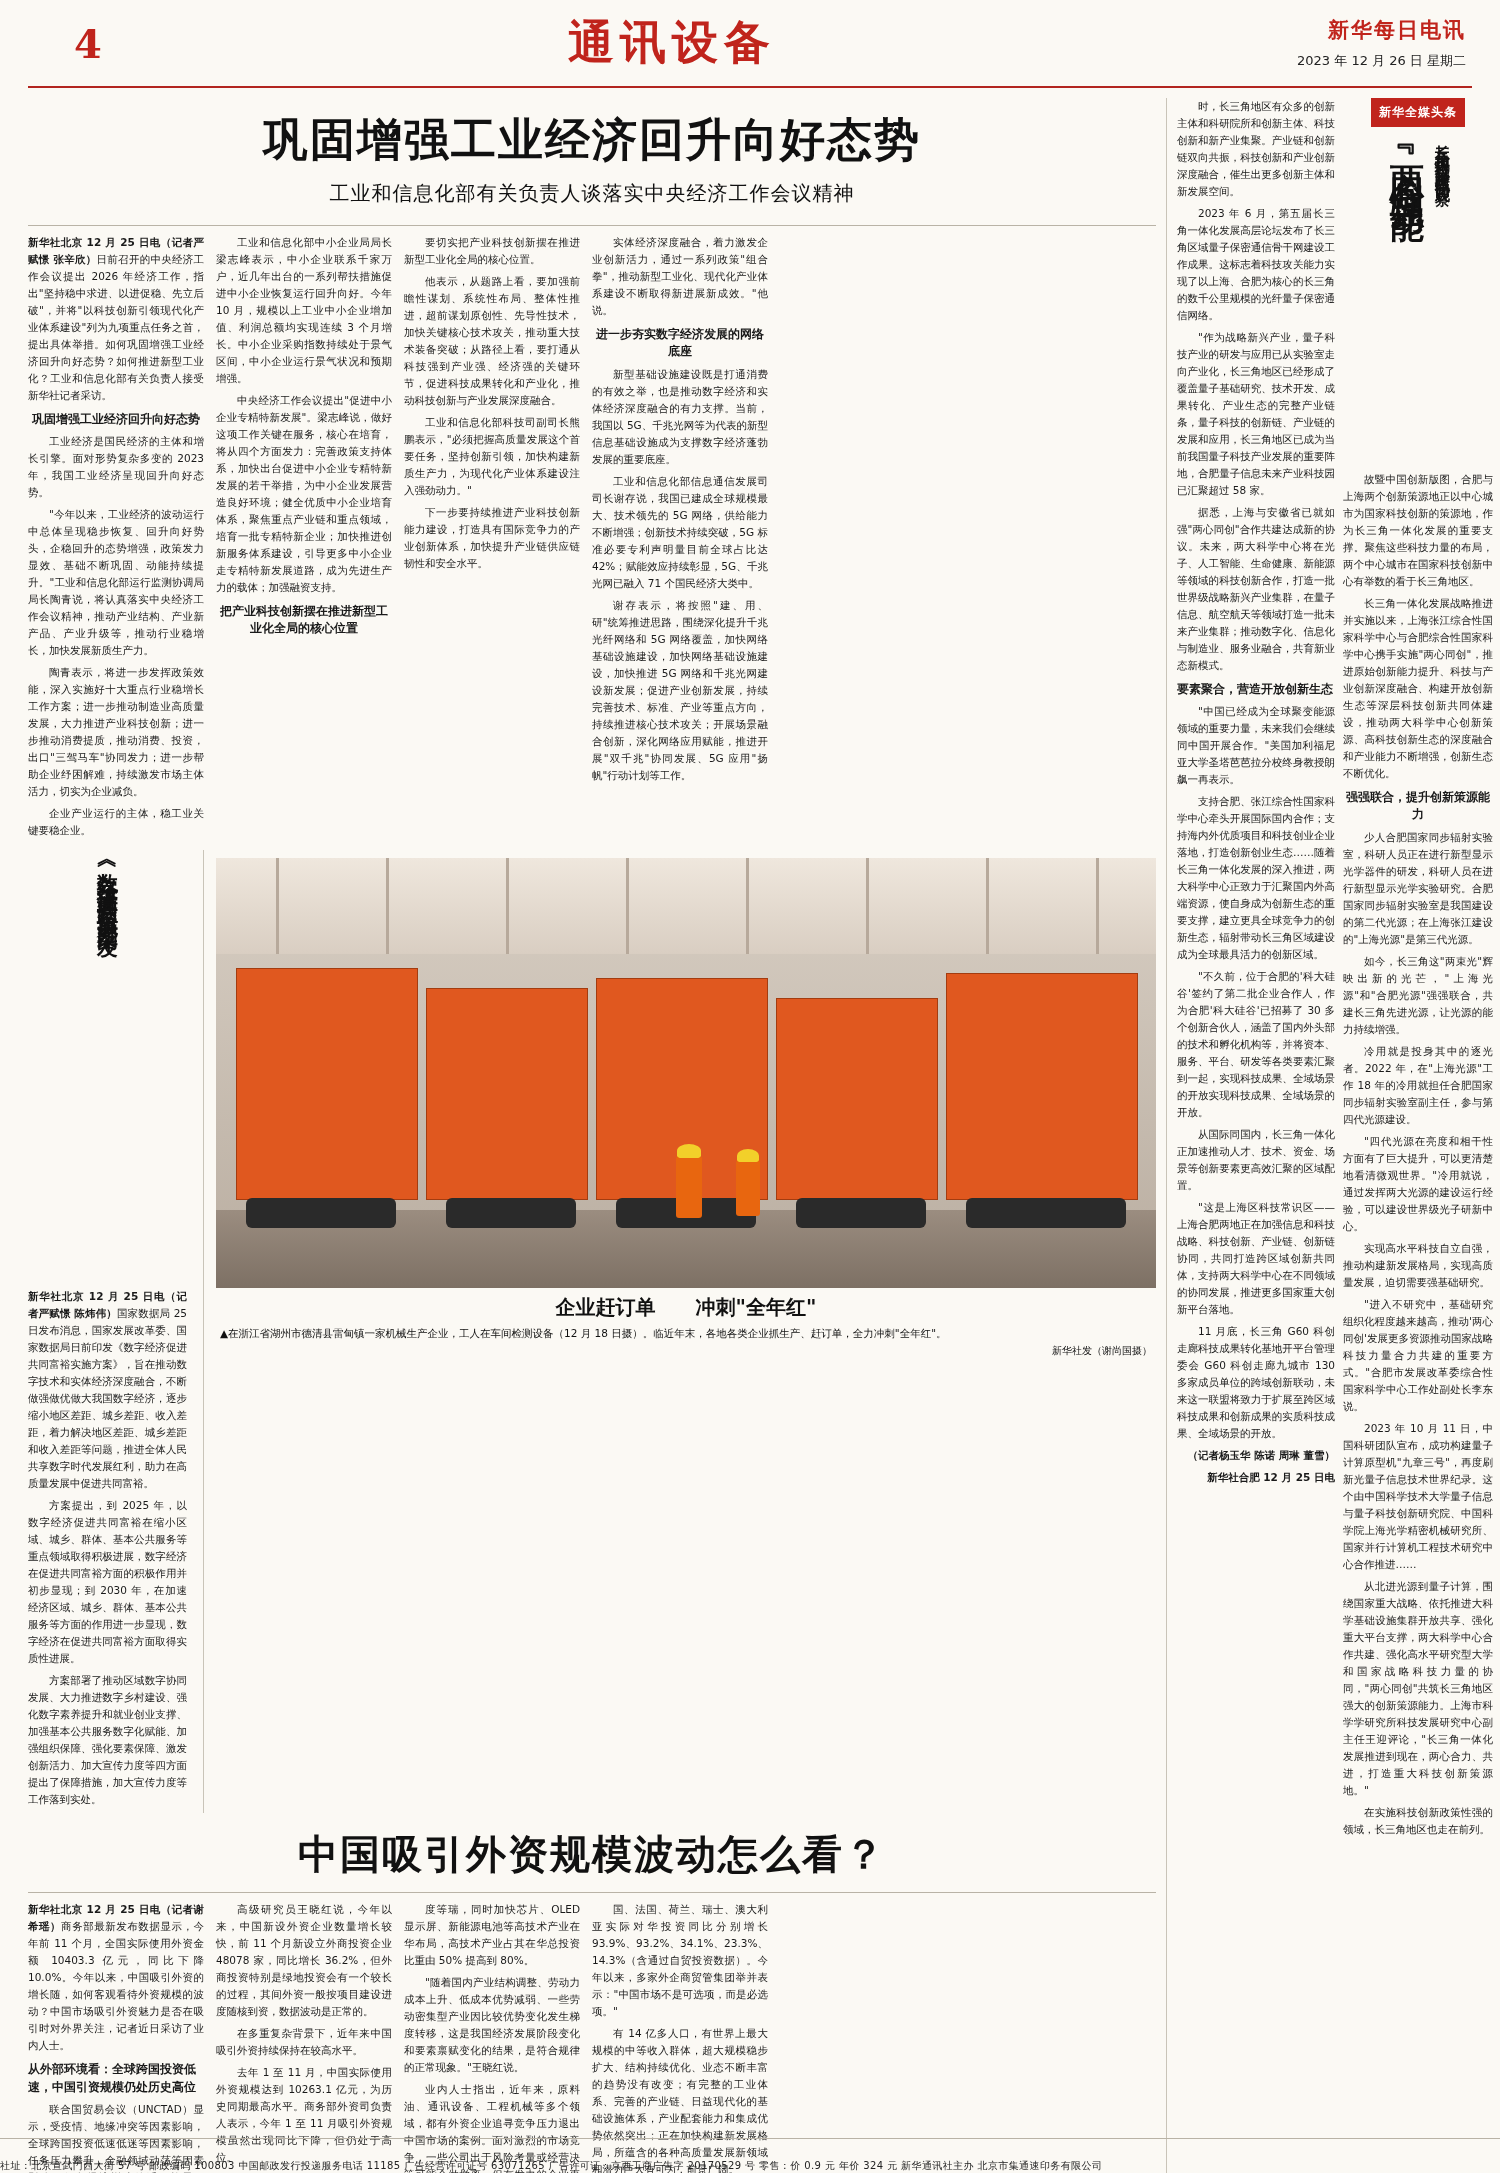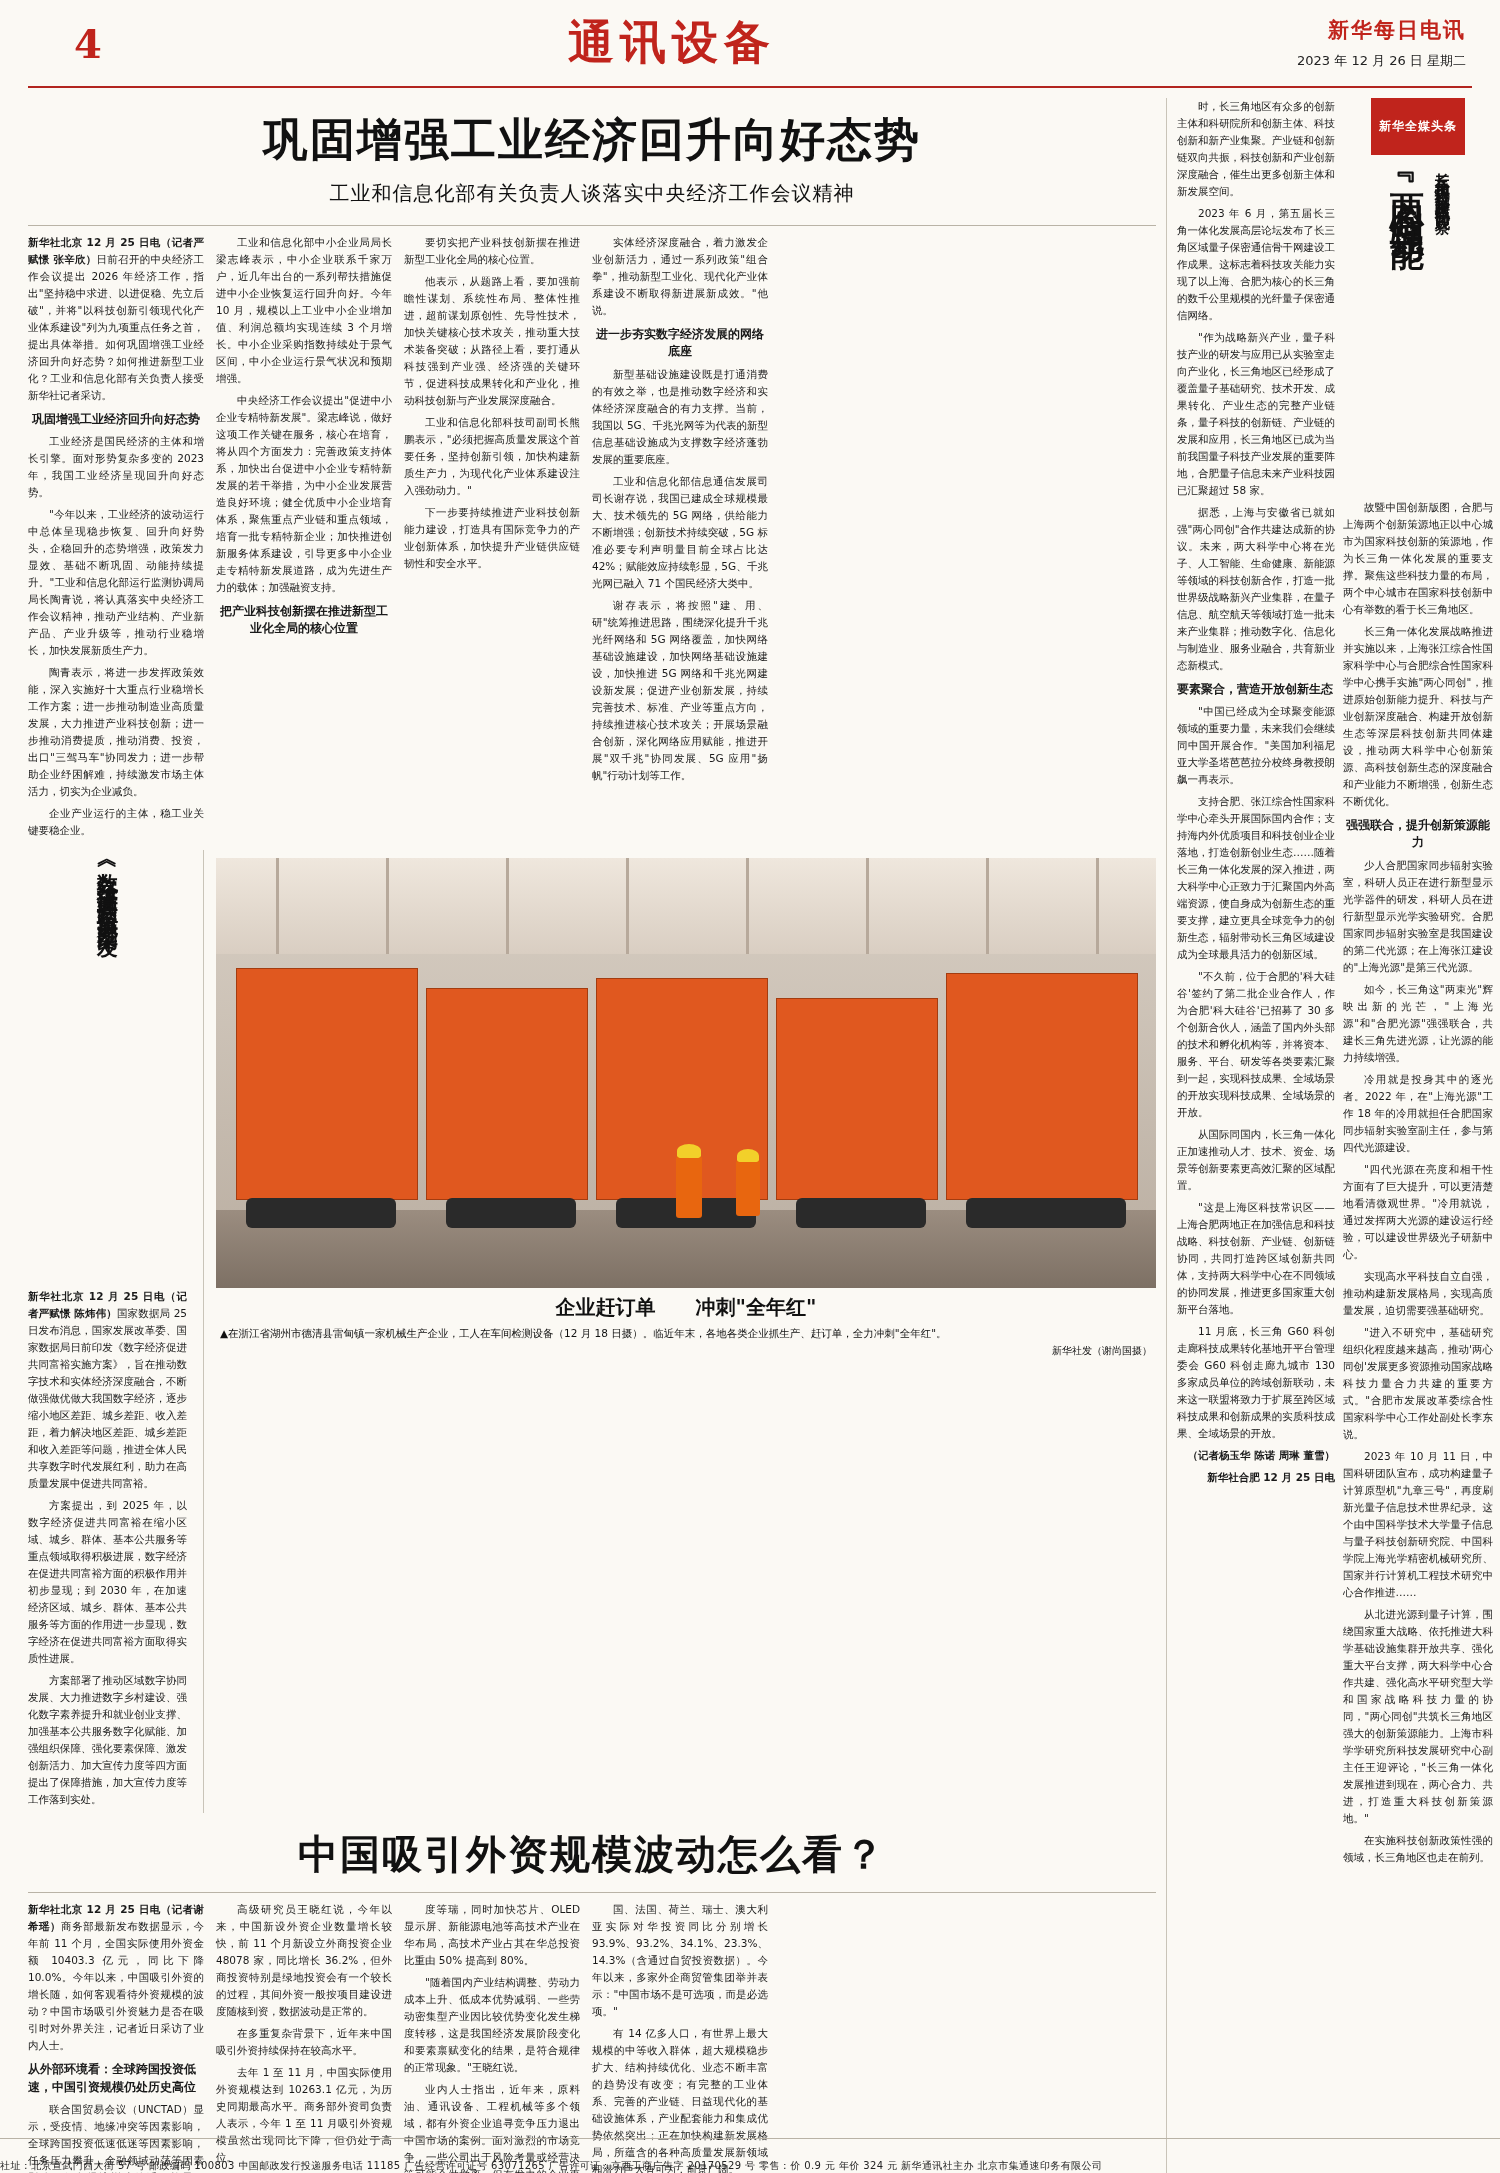--- a/index.html
+++ b/index.html
@@ -55,21 +55,21 @@
   .photo-desc{font-size:10.5px;line-height:1.6;text-align:justify;padding:2px 4px 0;}
   .photo-credit{font-size:10px;text-align:right;padding-right:4px;margin-top:2px;}
 
   
   h2.head2{font-family:"DejaVu Serif","Liberation Serif",serif;font-size:40px;font-weight:bold;text-align:center;letter-spacing:2px;margin:14px 0 10px;}
 
   
   .rv-title{writing-mode:vertical-rl;text-orientation:upright;font-family:"DejaVu Serif","Liberation Serif",serif;font-weight:bold;letter-spacing:6px;}
   .rv-main{font-size:34px;height:330px;}
   .rv-sub{font-size:15px;height:300px;letter-spacing:3px;}
-  .badge{background:#c0241c;color:#fff;font-size:12px;padding:20px 8px;display:inline-block;font-weight:bold;letter-spacing:1px;}
+  .badge{background:#c0241c;color:#fff;font-size:12px;padding:6px 8px;display:inline-block;font-weight:bold;letter-spacing:1px;}
 
   
   .footer{position:absolute;left:0;bottom:0;width:1500px;border-top:1px solid #b9b3a6;font-size:10px;color:#222;text-align:left;padding-top:20px;letter-spacing:0.4px;}
 
   
   .ceil{position:absolute;left:0;top:0;width:100%;height:96px;background:linear-gradient(#efe7dd,#d9cec2);}
   .ceilbeam{position:absolute;top:0;width:3px;height:96px;background:#b7a99b;}
   .floor{position:absolute;left:0;bottom:0;width:100%;height:78px;background:linear-gradient(#9b8d80,#7d7064);}
   .mach{position:absolute;background:#e0581f;border:1px solid #a33c10;}
   .machdark{position:absolute;background:#2a2a2a;}

